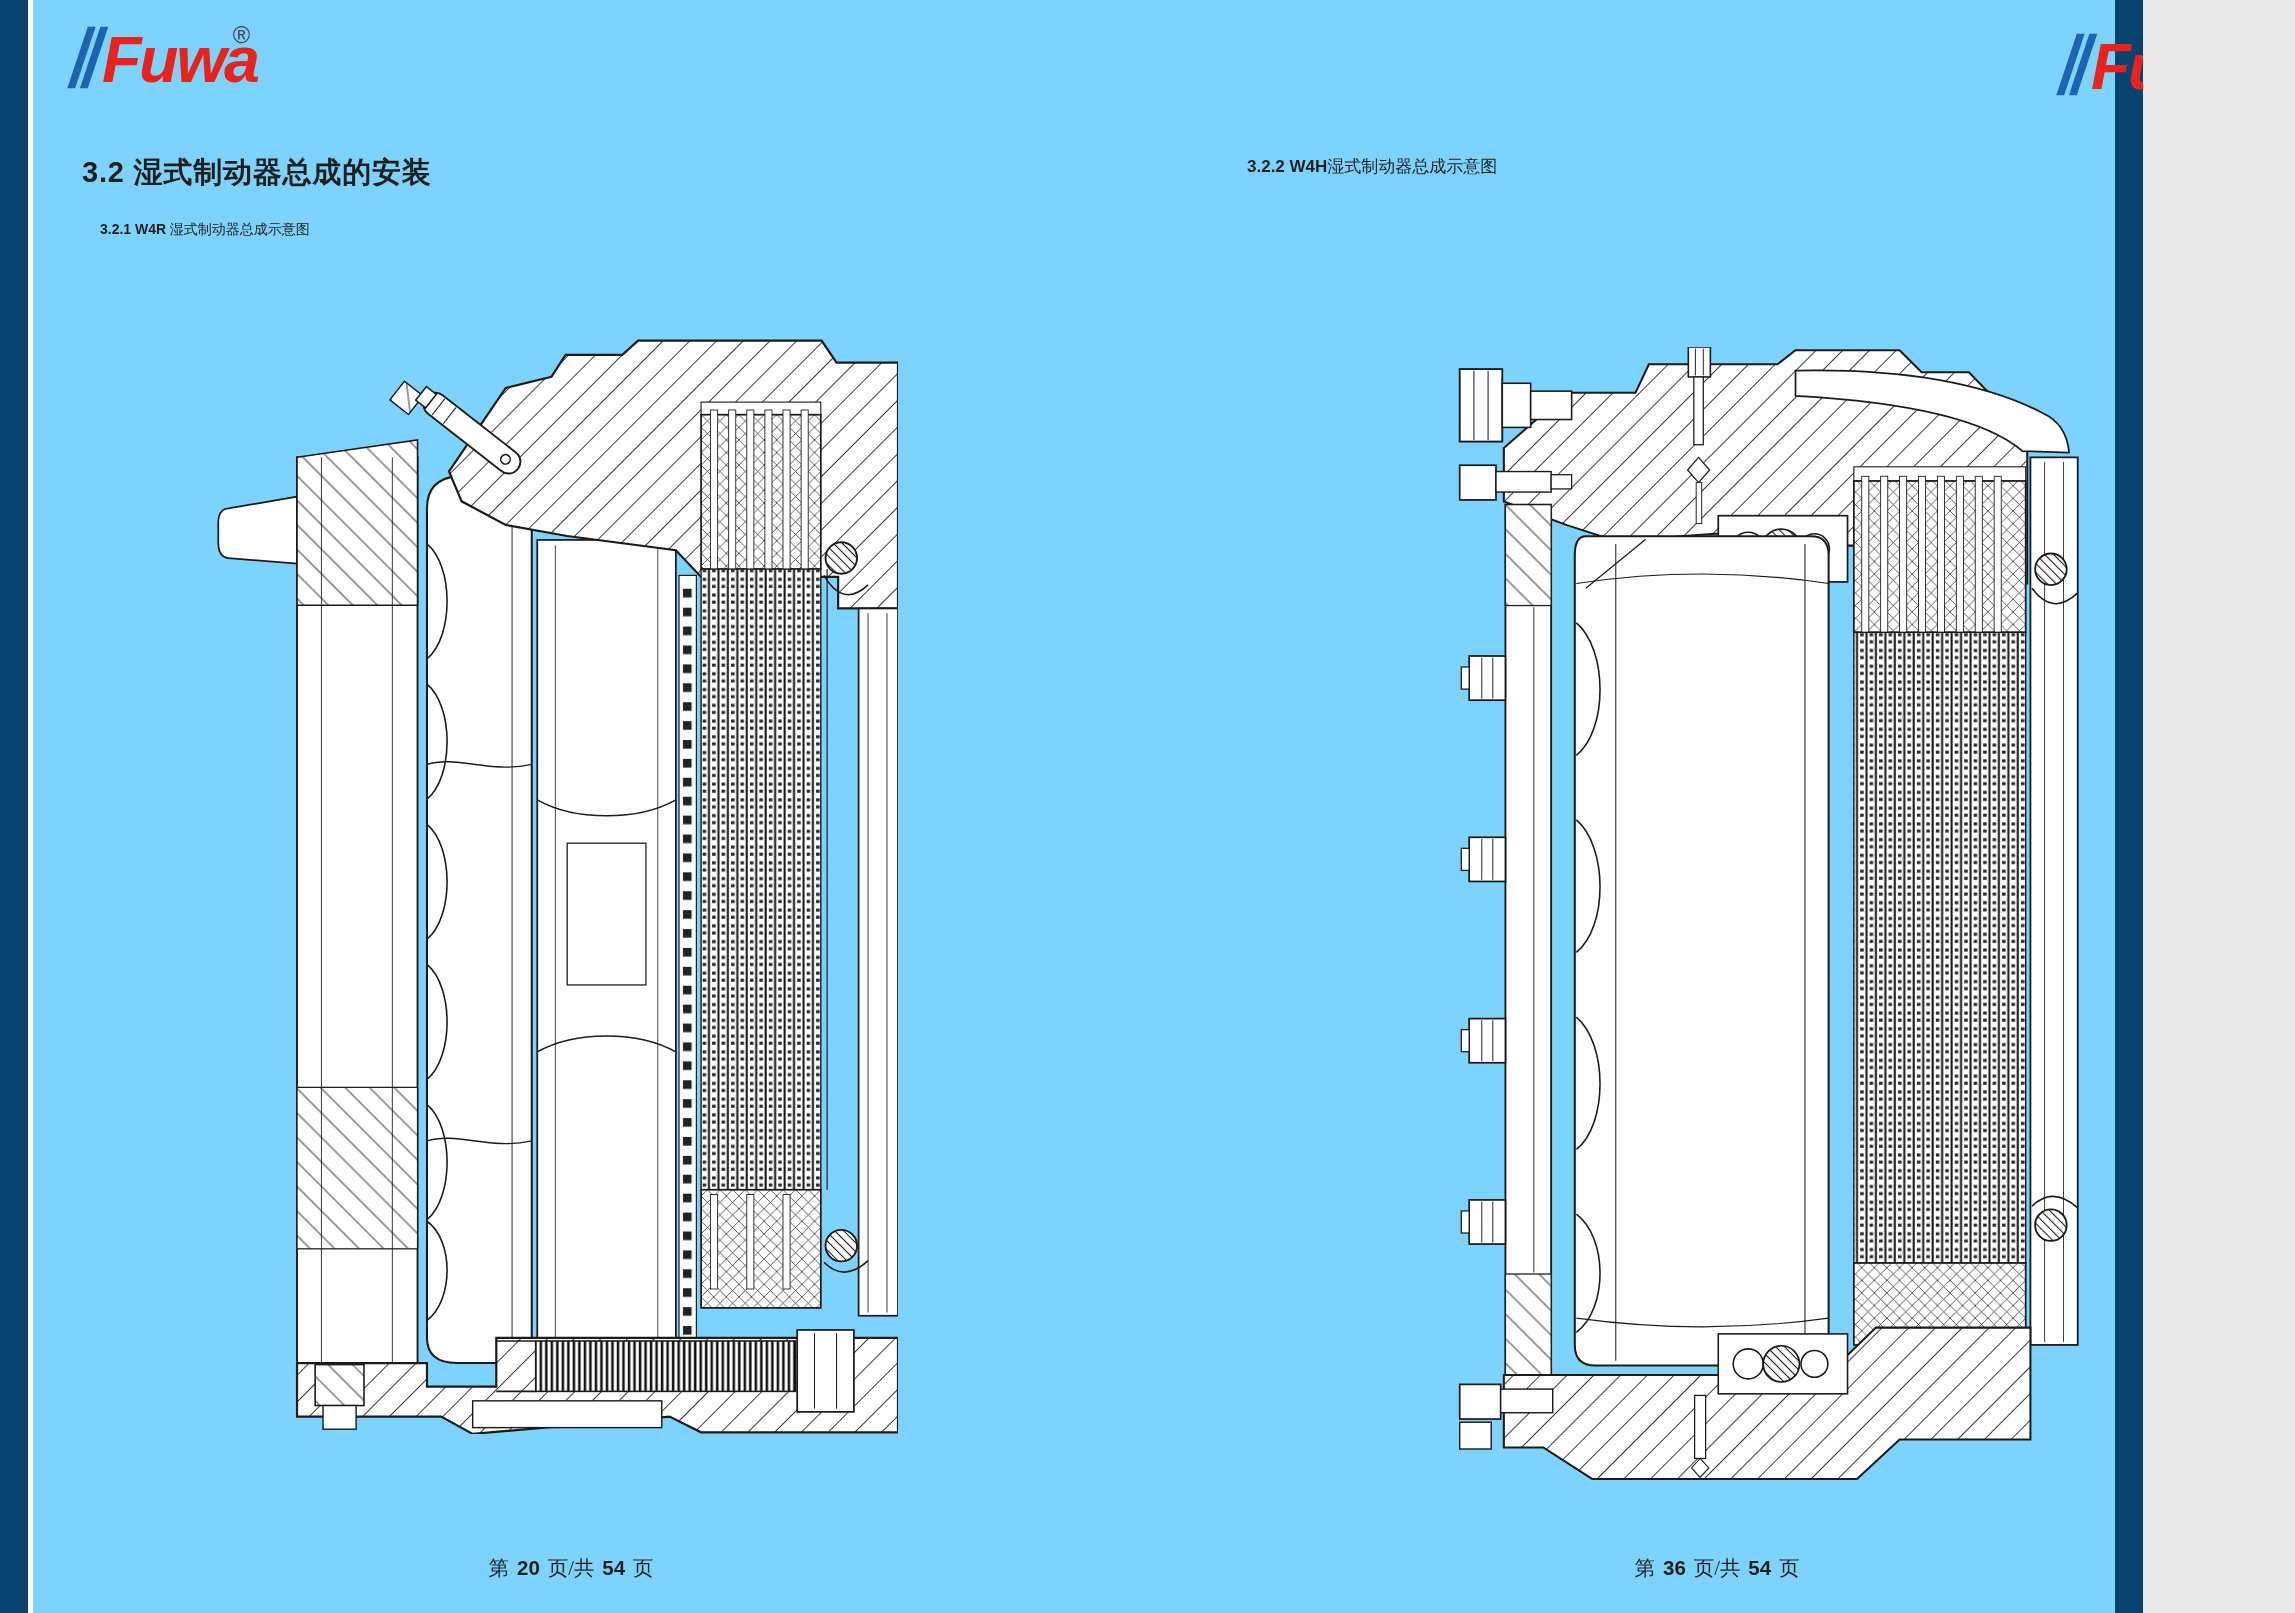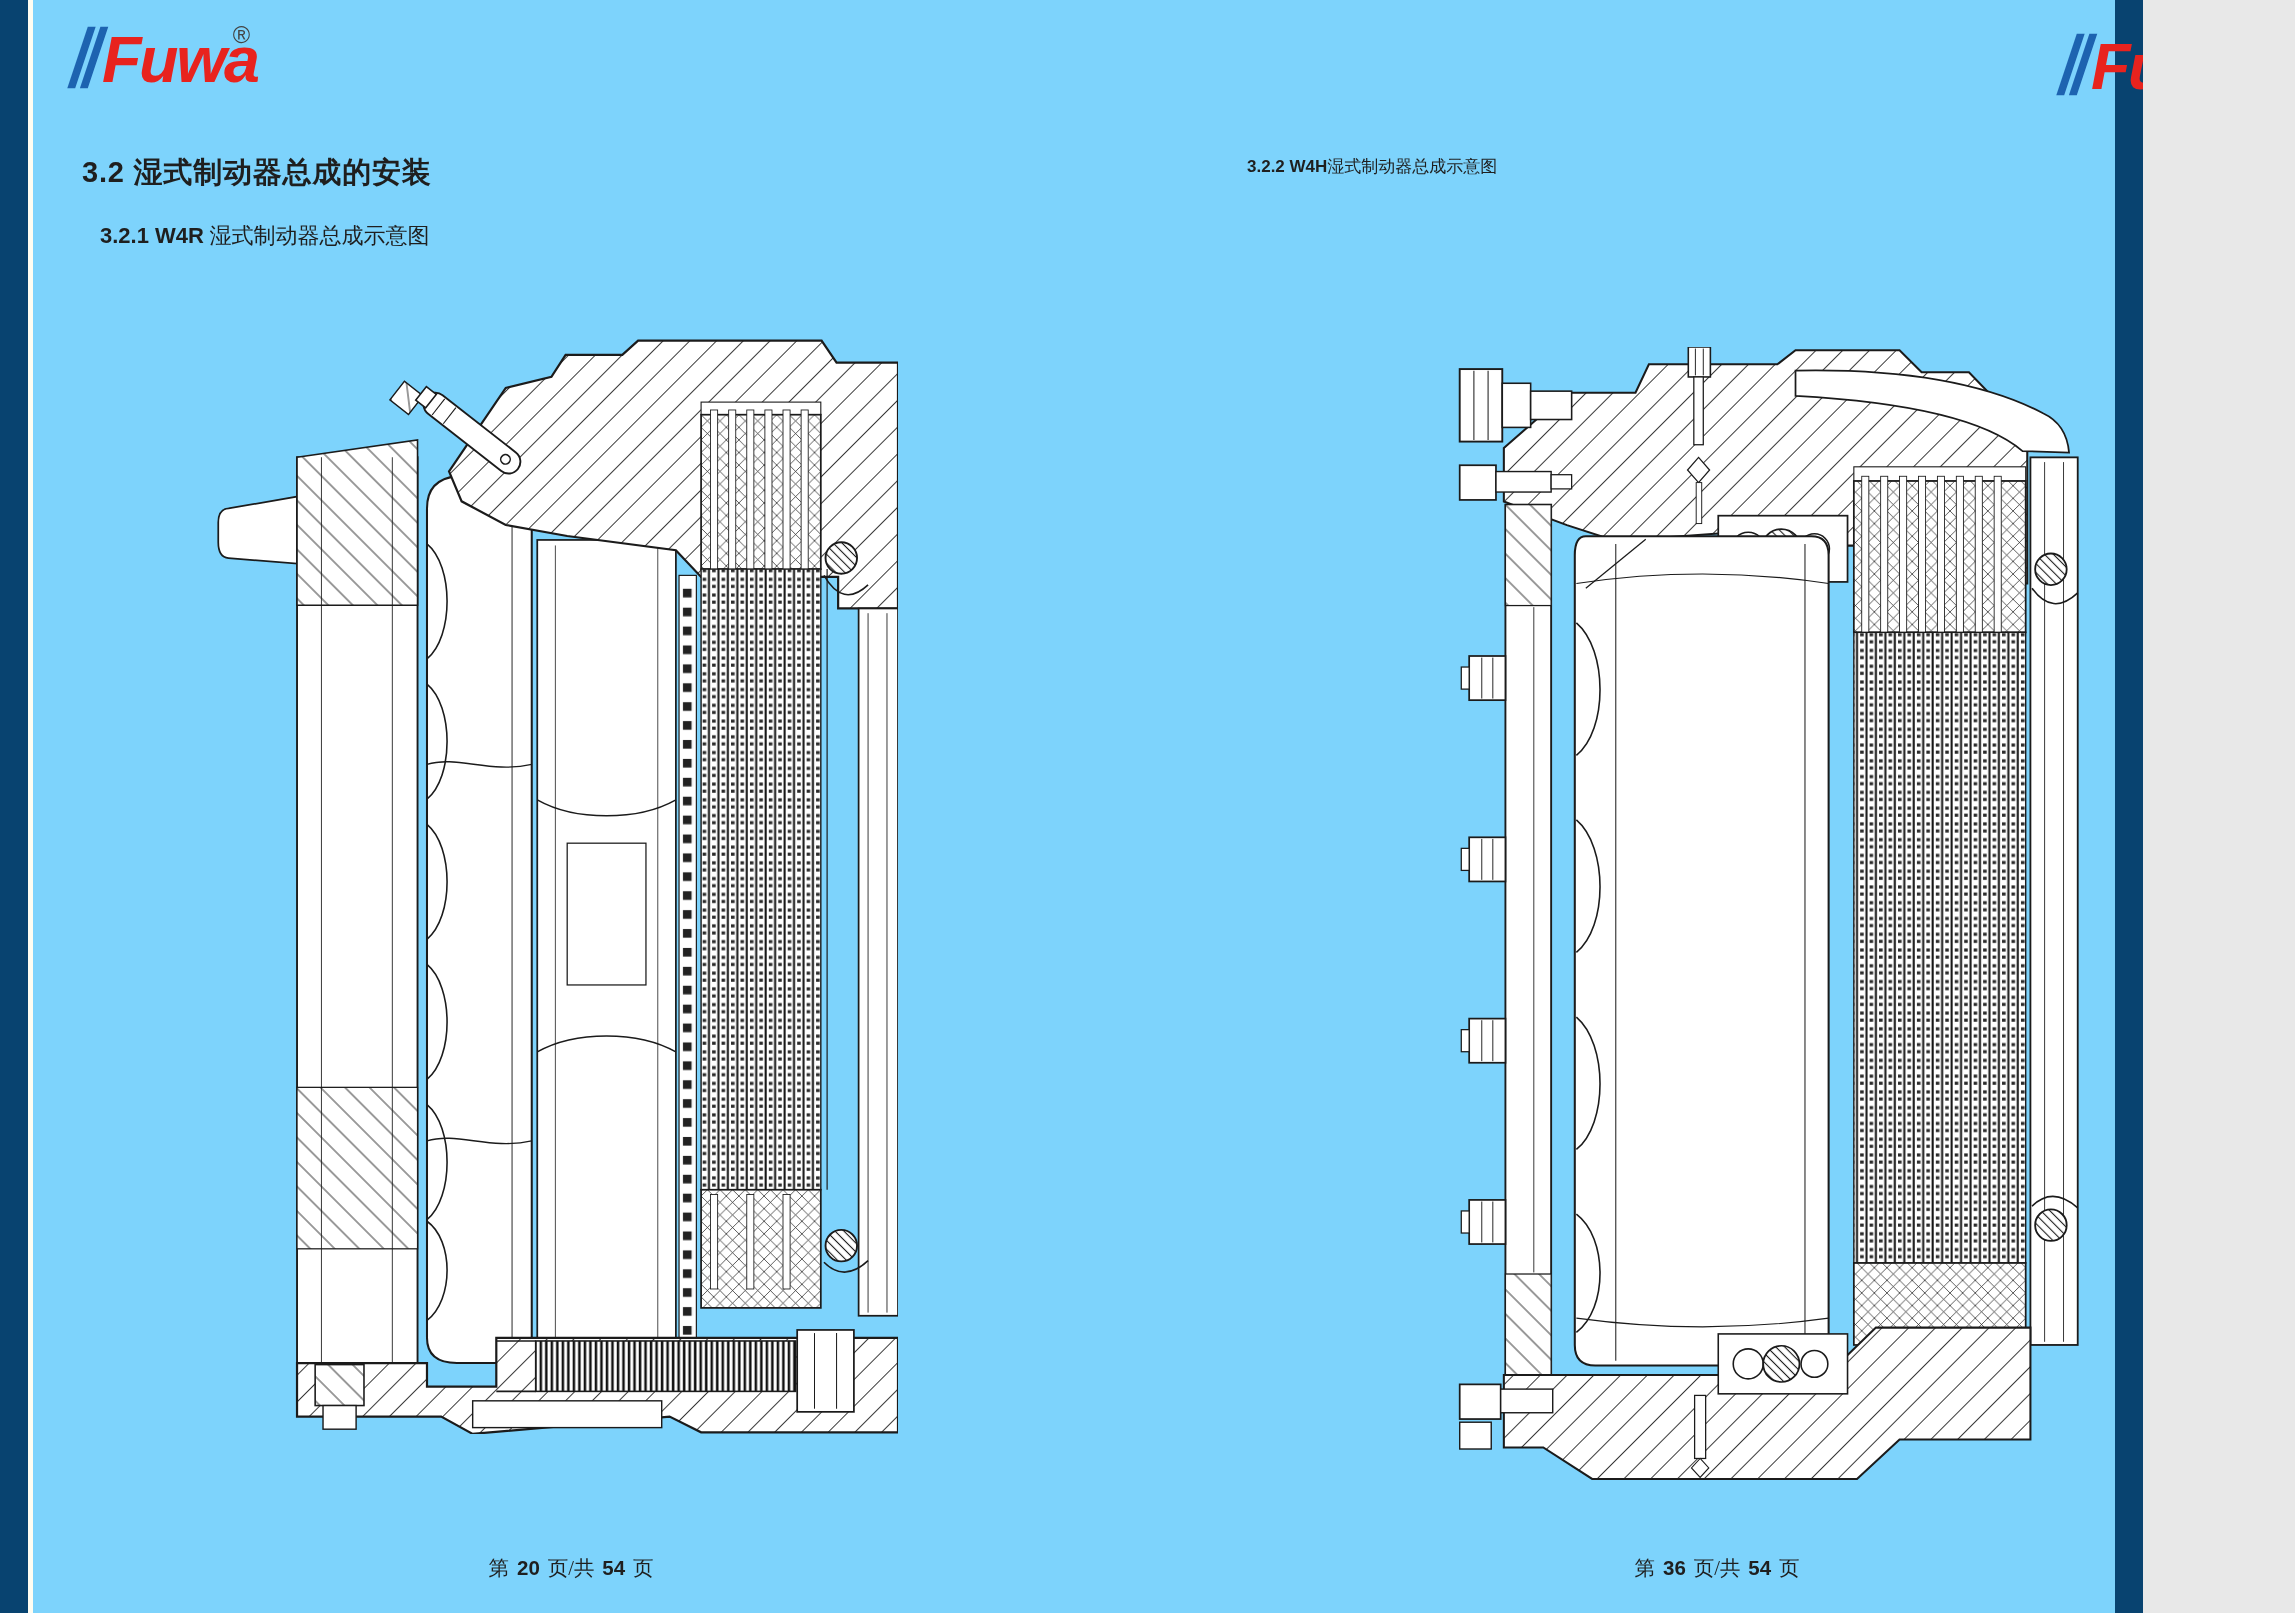--- a/index.html
+++ b/index.html
@@ -16,21 +16,21 @@
   .logo{position:absolute;width:197px;height:87px;}
   .logo.logo-left{left:61px;top:14px;}
   .logo.logo-right{left:2050px;top:20.5px;}
 
   .h1{
     position:absolute;left:82px;top:153px;font-size:29px;font-weight:700;
     letter-spacing:0.8px;white-space:nowrap;
     font-family:"Liberation Sans","DejaVu Sans",sans-serif;
   }
   .h2{
-    position:absolute;left:100px;top:221px;font-size:22px;white-space:nowrap;
+    position:absolute;left:100px;top:221px;font-size:14px;white-space:nowrap;
   }
   .h2 .num, .hr .num{font-weight:700;font-family:"Liberation Sans","DejaVu Sans",sans-serif;}
   .h2 .zh, .hr .zh{font-family:"Liberation Serif","DejaVu Serif",serif;font-weight:400;}
   .hr{
     position:absolute;left:1247px;top:155px;font-size:17px;white-space:nowrap;
   }
 
   .footer{
     position:absolute;top:1554px;font-size:20.5px;white-space:nowrap;
     font-family:"Liberation Serif","DejaVu Serif",serif;

